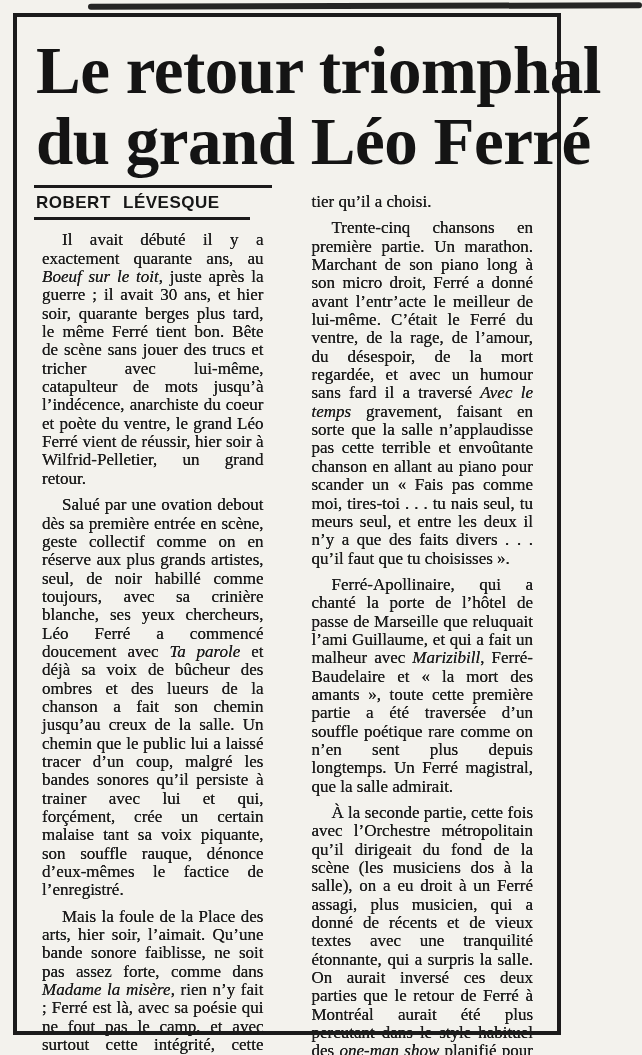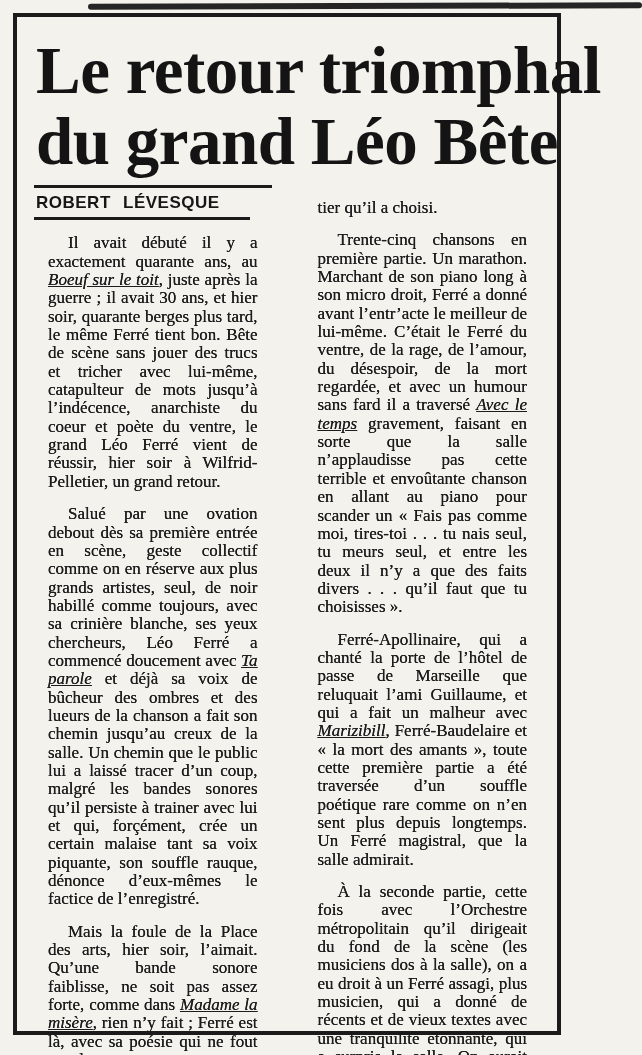--- a/index.html
+++ b/index.html
@@ -66,35 +66,35 @@
     padding:2px 0 5px 2px;
     font-family:"Liberation Sans",sans-serif;
     font-weight:bold;
     font-size:17px;
     letter-spacing:.5px;
     word-spacing:7px;
     color:#161616;
     text-shadow:none;
   }
   .para{
-    margin:14px;
+    margin:8px;
     text-indent:20px;
   }
   .para.noindent{text-indent:0;}
-  .it{font-style:italic;text-decoration:underline;}
+  .it{font-style:italic;}
 </style>
 </head>
 <body>
 
 <div class="scan-edge"></div>
 
 <div class="frame">
   <h1 class="headline">
     <span class="hl-line">Le retour triomphal</span>
-    <span class="hl-line">du grand Léo Bête</span>
+    <span class="hl-line">du grand Léo Ferré</span>
   </h1>
 
   <div class="columns">
     <div class="col">
       <div class="byline">
         <span class="byline-name">ROBERT LÉVESQUE</span>
       </div>
       <div>
           <p class="para"><span>Il avait débuté il y a exactement quarante ans, au </span><span class="it">Boeuf sur le toit</span><span>, juste après la guerre ; il avait 30 ans, et hier soir, quarante berges plus tard, le même Ferré tient bon. Bête de scène sans jouer des trucs et tricher avec lui-même, catapulteur de mots jusqu’à l’indécence, anarchiste du coeur et poète du ventre, le grand Léo Ferré vient de réussir, hier soir à Wilfrid-Pelletier, un grand retour.</span></p>
           <p class="para"><span>Salué par une ovation debout dès sa première entrée en scène, geste collectif comme on en réserve aux plus grands artistes, seul, de noir habillé comme toujours, avec sa crinière blanche, ses yeux chercheurs, Léo Ferré a commencé doucement avec </span><span class="it">Ta parole</span><span> et déjà sa voix de bûcheur des ombres et des lueurs de la chanson a fait son chemin jusqu’au creux de la salle. Un chemin que le public lui a laissé tracer d’un coup, malgré les bandes sonores qu’il persiste à trainer avec lui et qui, forçément, crée un certain malaise tant sa voix piquante, son souffle rauque, dénonce d’eux-mêmes le factice de l’enregistré.</span></p>

